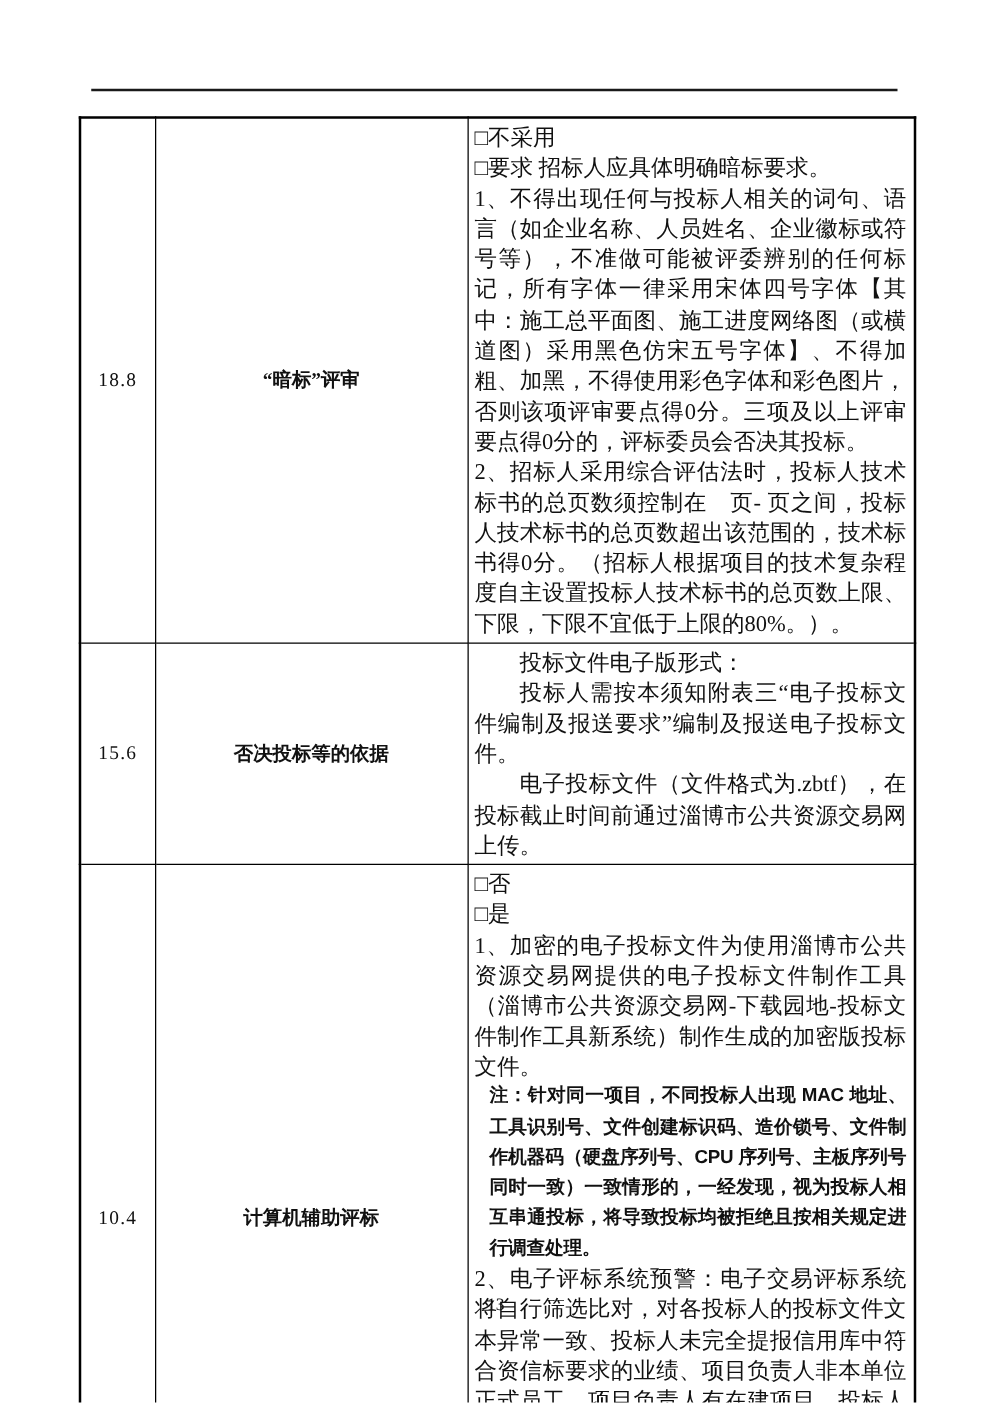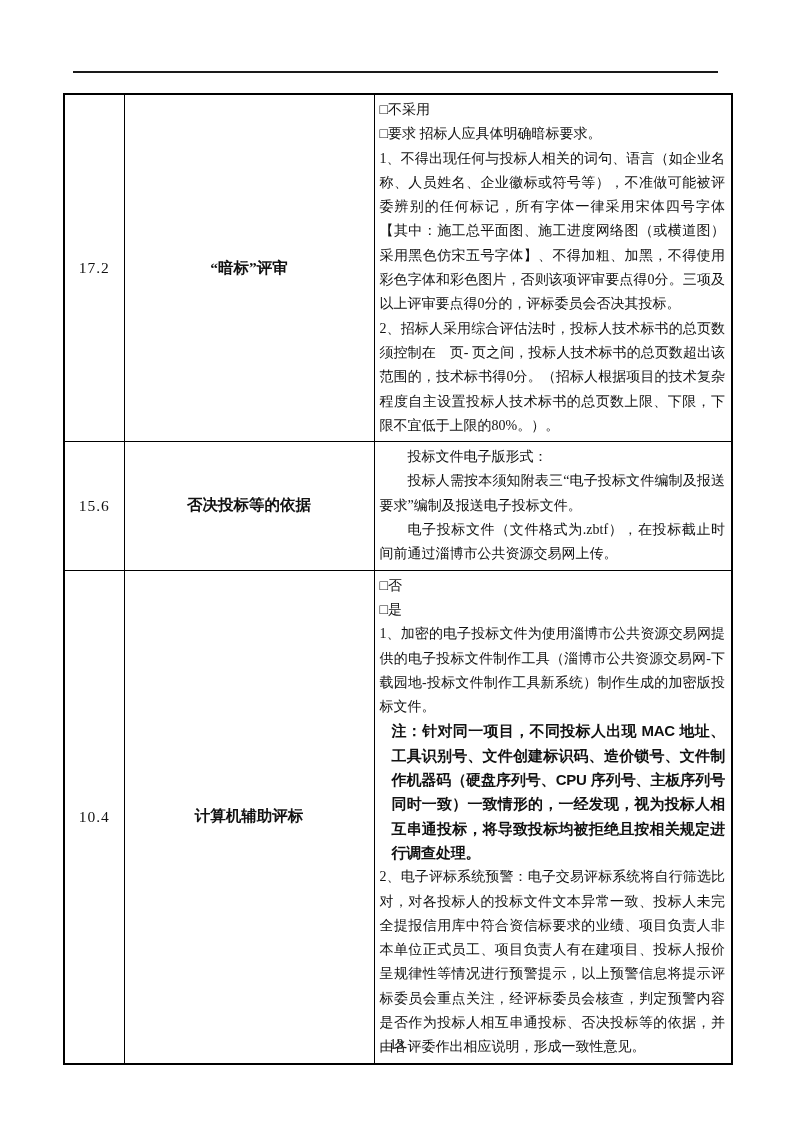--- a/index.html
+++ b/index.html
@@ -41,21 +41,21 @@
   td.cell-label {
     text-align: center;
     vertical-align: middle;
     font-weight: bold;
   }
   td.cell-content {
     vertical-align: top;
     padding: 3px 6px 3px 5px;
   }
   .para {
-    font-size: 14px;
+    font-size: 18px;
     line-height: 24.3px;
     text-align: justify;
     text-align-last: left;
     word-break: break-all;
   }
   .para.bold {
     font-weight: bold;
     font-family: "Liberation Sans", "DejaVu Sans", sans-serif;
     font-size: 15px;
     letter-spacing: -0.2px;
@@ -79,21 +79,21 @@
 <div class="header-rule"></div>
 
 <table class="conditions">
   <colgroup>
     <col style="width:60px">
     <col style="width:250px">
     <col style="width:358px">
   </colgroup>
   <tbody>
     <tr style="height:344px;">
-      <td class="cell-num">17.2</td>
+      <td class="cell-num">18.8</td>
       <td class="cell-label">“暗标”评审</td>
       <td class="cell-content">
           <div class="para">□不采用</div>
           <div class="para">□要求 招标人应具体明确暗标要求。</div>
           <div class="para">1、不得出现任何与投标人相关的词句、语言（如企业名称、人员姓名、企业徽标或符号等），不准做可能被评委辨别的任何标记，所有字体一律采用宋体四号字体【其中：施工总平面图、施工进度网络图（或横道图）采用黑色仿宋五号字体】、不得加粗、加黑，不得使用彩色字体和彩色图片，否则该项评审要点得0分。三项及以上评审要点得0分的，评标委员会否决其投标。</div>
           <div class="para">2、招标人采用综合评估法时，投标人技术标书的总页数须控制在　页- 页之间，投标人技术标书的总页数超出该范围的，技术标书得0分。（招标人根据项目的技术复杂程度自主设置投标人技术标书的总页数上限、下限，下限不宜低于上限的80%。）。</div>
         </td>
     </tr>
     <tr style="height:115px;">
       <td class="cell-num">15.6</td>

